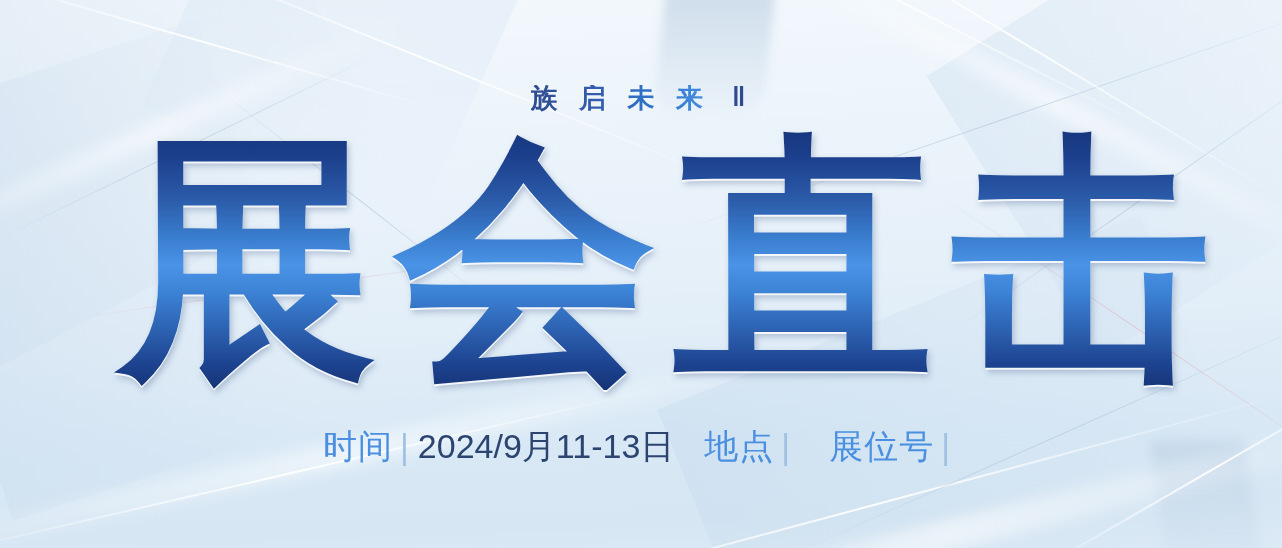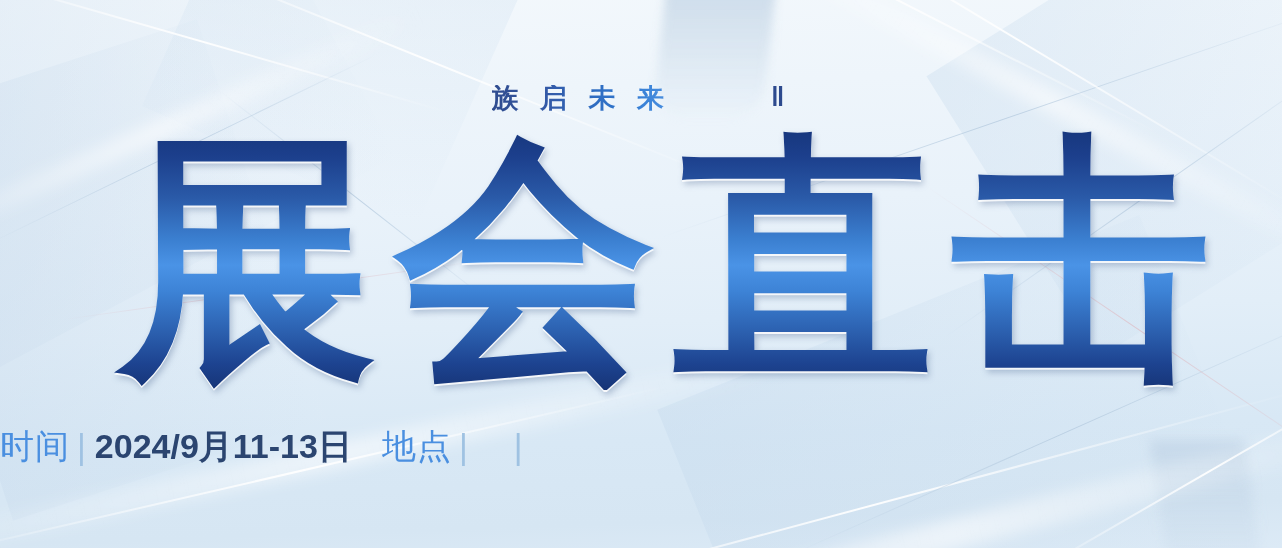--- a/index.html
+++ b/index.html
@@ -119,21 +119,20 @@
   
   #subtitle-row {
     position:absolute;
     left:0; right:0; top:76px;
     height:44px;
     display:flex;
     align-items:center;
     justify-content:center;
     white-space:nowrap;
     z-index:5;
-    gap:39px;
   }
   .sub-text {
     font-size:27px;
     font-weight:700;
     letter-spacing:7px;
     line-height:1;
     background:linear-gradient(90deg,
       #2f4c8f 0%,
       #31529a 16%,
       #335aa8 32%,
@@ -192,42 +191,42 @@
            drop-shadow(2px 3px 3px rgba(40,70,120,.28));
   }
 
   
   #info-row {
     position:absolute;
     left:0; right:0; top:418px;
     height:56px;
     display:flex;
     align-items:center;
-    justify-content:flex-start;
+    justify-content:center;
     white-space:nowrap;
     z-index:5;
     font-size:34px;
     line-height:1;
   }
   .info-group { display:flex; align-items:center; }
   .info-label {
     color:#4a8fe0;
     font-weight:400;
     letter-spacing:1px;
   }
   .info-sep {
     color:#9fc2e2;
     font-weight:300;
     margin:0 9px 0 7px;
     font-size:34px;
     transform:scaleY(1.05);
   }
   .info-value {
     color:#2b4570;
-    font-weight:700;
+    font-weight:400;
     letter-spacing:0px;
   }
   .info-space { display:inline-block; width:30px; }
 </style>
 </head>
 <body>
 
 <div id="banner">
 
   <div class="bg-layer">
@@ -281,18 +280,19 @@
     <span class="info-space"></span>
 
     <span class="info-group">
       <span class="info-label">地点</span>
       <span class="info-sep">|</span>
     </span>
 
     <span class="info-space"></span>
 
     <span class="info-group">
+      <span class="info-label">展位号</span>
       <span class="info-sep">|</span>
     </span>
 
   </div>
 
 </div>
 
 </body></html>

